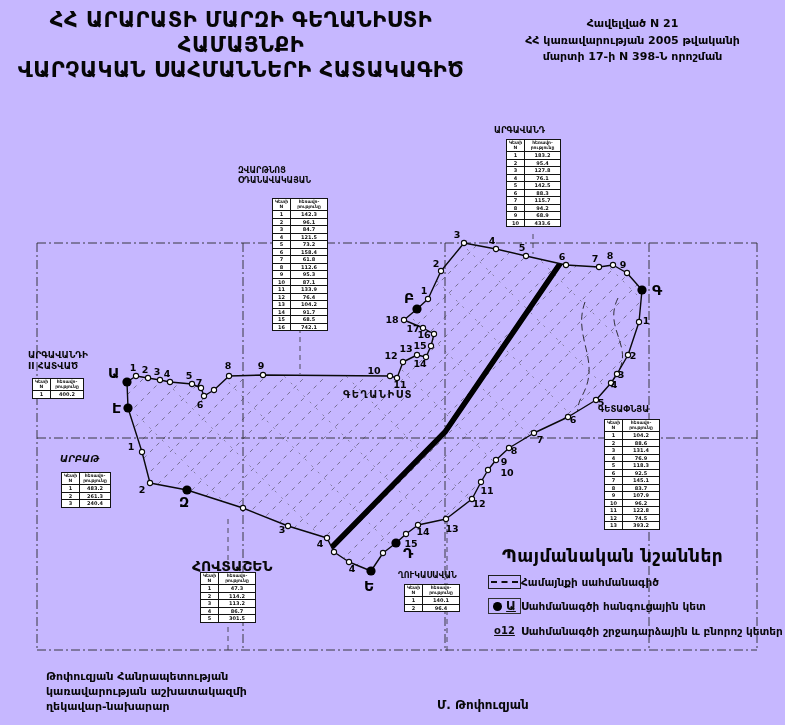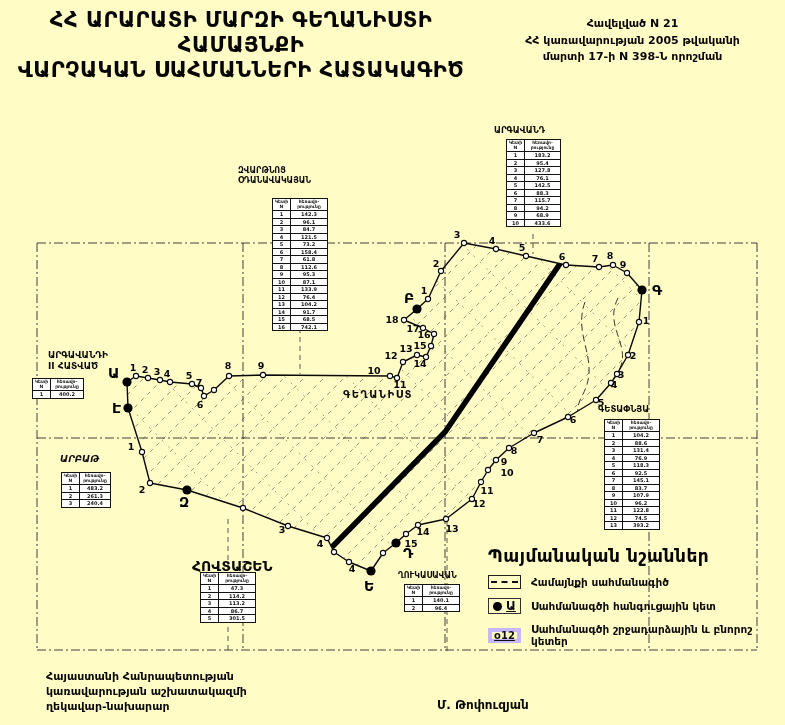--- a/index.html
+++ b/index.html
@@ -1,35 +1,35 @@
 <!DOCTYPE html>
 <html><head>
 <meta charset="utf-8">
 <style>
   html,body{margin:0;padding:0;background:#fff;}
-  .page{position:relative;width:785px;height:725px;background:#fef9c3;overflow:hidden;
+  .page{position:relative;width:785px;height:725px;background:#c4b5fd;overflow:hidden;
         font-family:"DejaVu Sans",sans-serif;color:#111;filter:contrast(1.03);}
   .title{position:absolute;left:6px;top:8px;width:470px;text-align:center;
          font-size:21px;font-weight:bold;line-height:1.2;letter-spacing:.5px;color:#0a0a0a;}
   .appendix{position:absolute;left:495px;top:16px;width:275px;text-align:center;
             font-size:11px;font-weight:bold;line-height:1.5;color:#0a0a0a;}
   #map{position:absolute;left:0;top:0;}
   .num{font:bold 9.5px "DejaVu Sans",sans-serif;fill:#080808;}
   .jletter{font:bold 14px "DejaVu Sans",sans-serif;fill:#050505;}
   .community{font:bold 10px "DejaVu Sans",sans-serif;letter-spacing:1.5px;fill:#101010;}
   .tbl-label{position:absolute;font-weight:bold;color:#0d0d0d;text-align:left;line-height:1.25;}
   table.mini{position:absolute;border-collapse:collapse;background:#fff;table-layout:fixed;}
   table.mini th,table.mini td{border:1px solid #161616;font-family:"DejaVu Sans",sans-serif;
       font-weight:bold;color:#141414;text-align:center;padding:0 1px;}
   table.mini th{font-size:4.5px;line-height:1.1;white-space:pre-line;height:11px;}
   table.mini td{font-size:5px;line-height:1.3;height:5px;}
   table.mini td:first-child,table.mini th:first-child{width:15px;}
   .legend{position:absolute;left:488px;top:546px;width:297px;}
-  .legend-title{font-size:17px;font-weight:bold;letter-spacing:.5px;color:#0a0a0a;}
-  .legend-item{display:flex;align-items:center;gap:10px;margin-top:9px;}
+  .legend-title{font-size:17px;font-weight:bold;letter-spacing:.5px;margin-left:14px;color:#0a0a0a;}
+  .legend-item{display:flex;align-items:center;gap:0;margin-top:9px;}
   .sym{flex:0 0 auto;box-sizing:border-box;}
   .sym-line{width:33px;height:14px;border:1.5px solid #222;position:relative;}
   .sym-line::after{content:"";position:absolute;left:2px;right:2px;top:42%;border-top:2px dashed #111;}
   .sym-junction{width:33px;height:16px;border:1px solid #333;display:flex;align-items:center;
       justify-content:center;gap:4px;}
   .dot{width:9px;height:9px;background:#000;border-radius:50%;}
   .sym-letter{font-weight:bold;font-size:12px;text-decoration:underline;}
   .sym-turn{width:33px;height:15px;border:4px solid #c4b5fd;display:flex;align-items:center;
       justify-content:center;font-size:10px;font-weight:bold;text-decoration:underline;}
   .legend-label{font-size:10.5px;font-weight:bold;color:#0d0d0d;}
@@ -399,21 +399,21 @@
           <tr>
             <td>9</td>
             <td>68.9</td>
           </tr>
           <tr>
             <td>10</td>
             <td>433.6</td>
           </tr>
         </tbody>
       </table>
-      <div class="tbl-label" style="left: 28px; top: 350px; width: 100px; font-size: 9px; text-align: left; margin-left: 20px;">ԱՐԳԱՎԱՆԴԻ<br>II ՀԱՏՎԱԾ</div>
+      <div class="tbl-label" style="left: 28px; top: 350px; width: 100px; font-size: 9px; text-align: left;">ԱՐԳԱՎԱՆԴԻ<br>II ՀԱՏՎԱԾ</div>
       <table class="mini" style="left: 32px; top: 378px; width: 52px;">
         <tbody>
           <tr>
             <th>Կետի
 N</th>
             <th>հեռավո-
 րությունը</th>
           </tr>
           <tr>
             <td>1</td>
@@ -572,20 +572,20 @@
       </span>
       <span class="legend-label">Սահմանագծի հանգուցային կետ</span>
     </div>
     <div class="legend-item">
       <span class="sym sym-turn">o12</span>
       <span class="legend-label">Սահմանագծի շրջադարձային և բնորոշ կետեր</span>
     </div>
   </div>
 
   <div class="footer-left">
-    <div>Հայաստանի Հանրապետության</div>
+    <div>Թոփուզյան Հանրապետության</div>
     <div>կառավարության աշխատակազմի</div>
     <div>ղեկավար-նախարար</div>
   </div>
 
   <div class="signature">Մ. Թոփուզյան</div>
 
 </div>
 
 </body></html>

